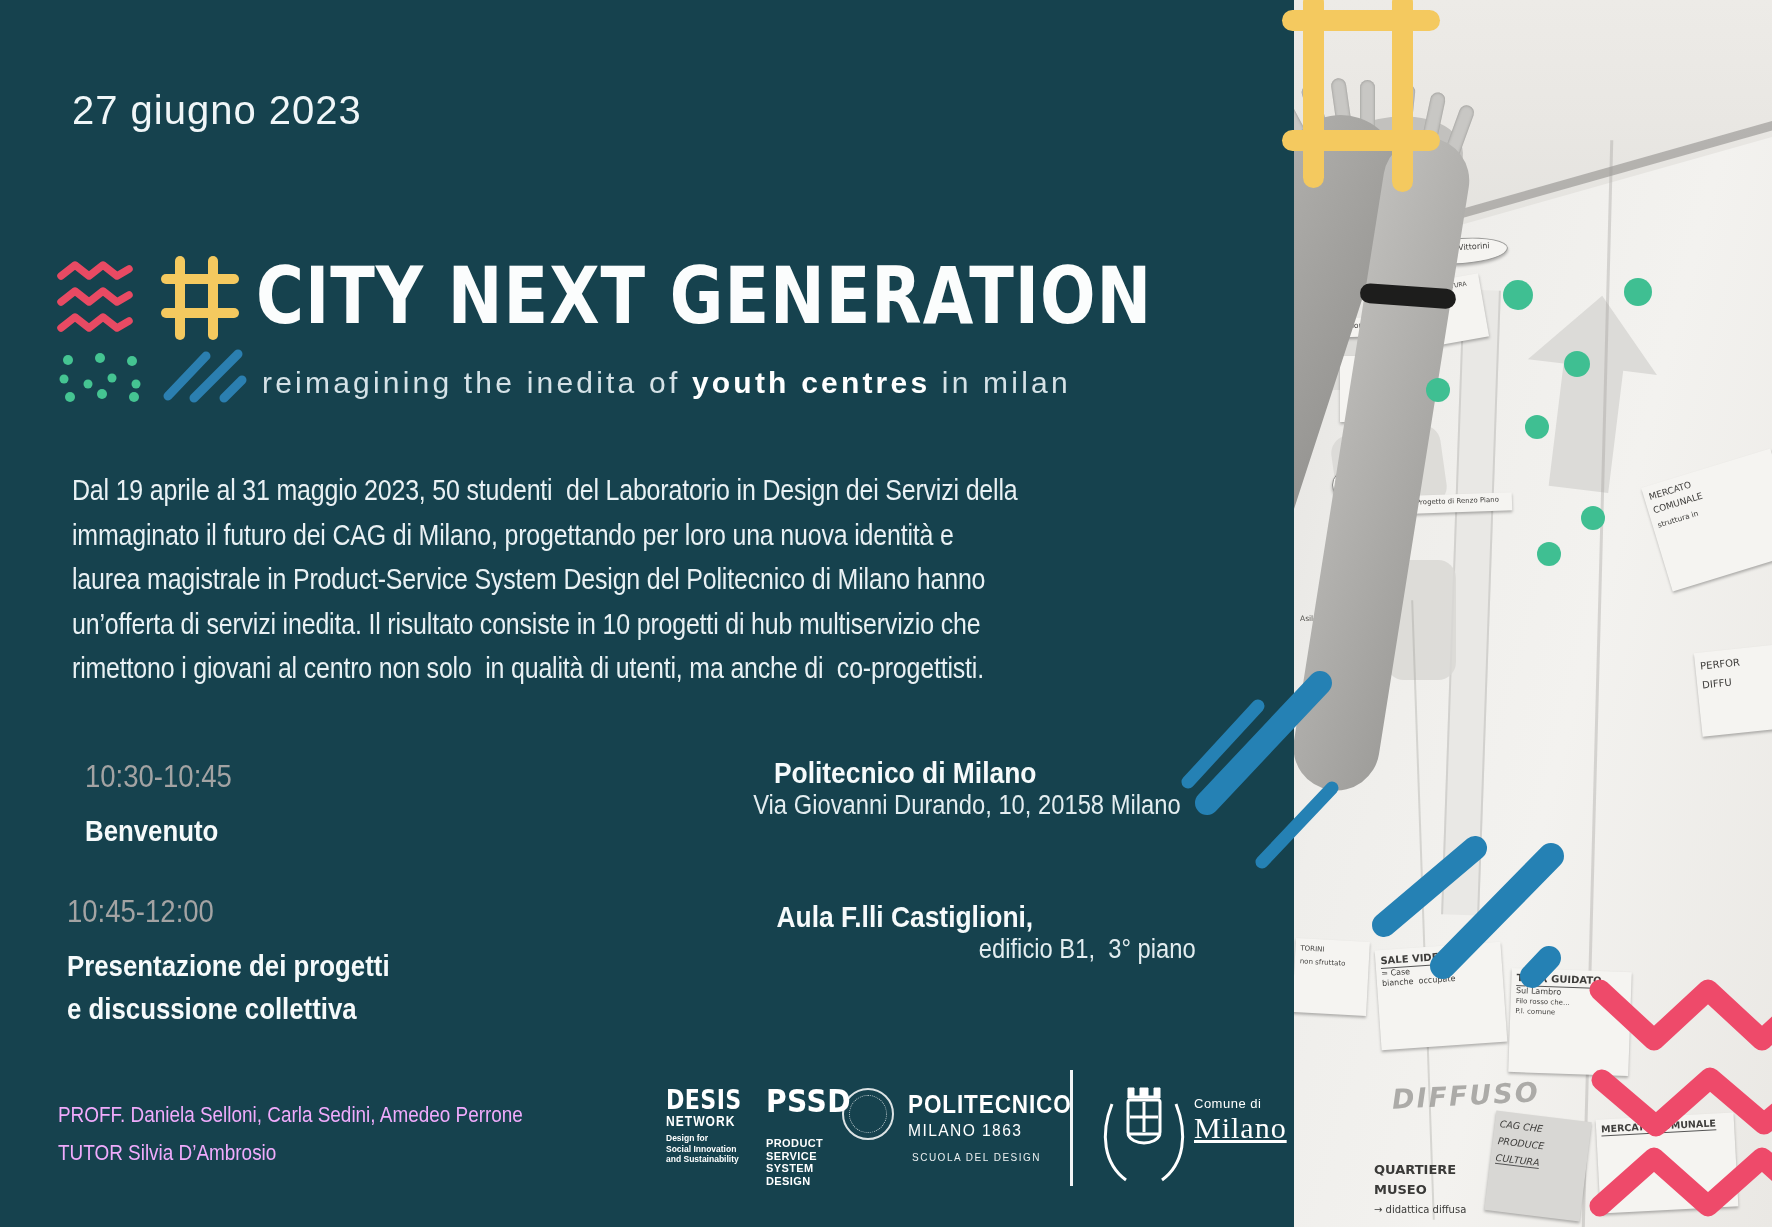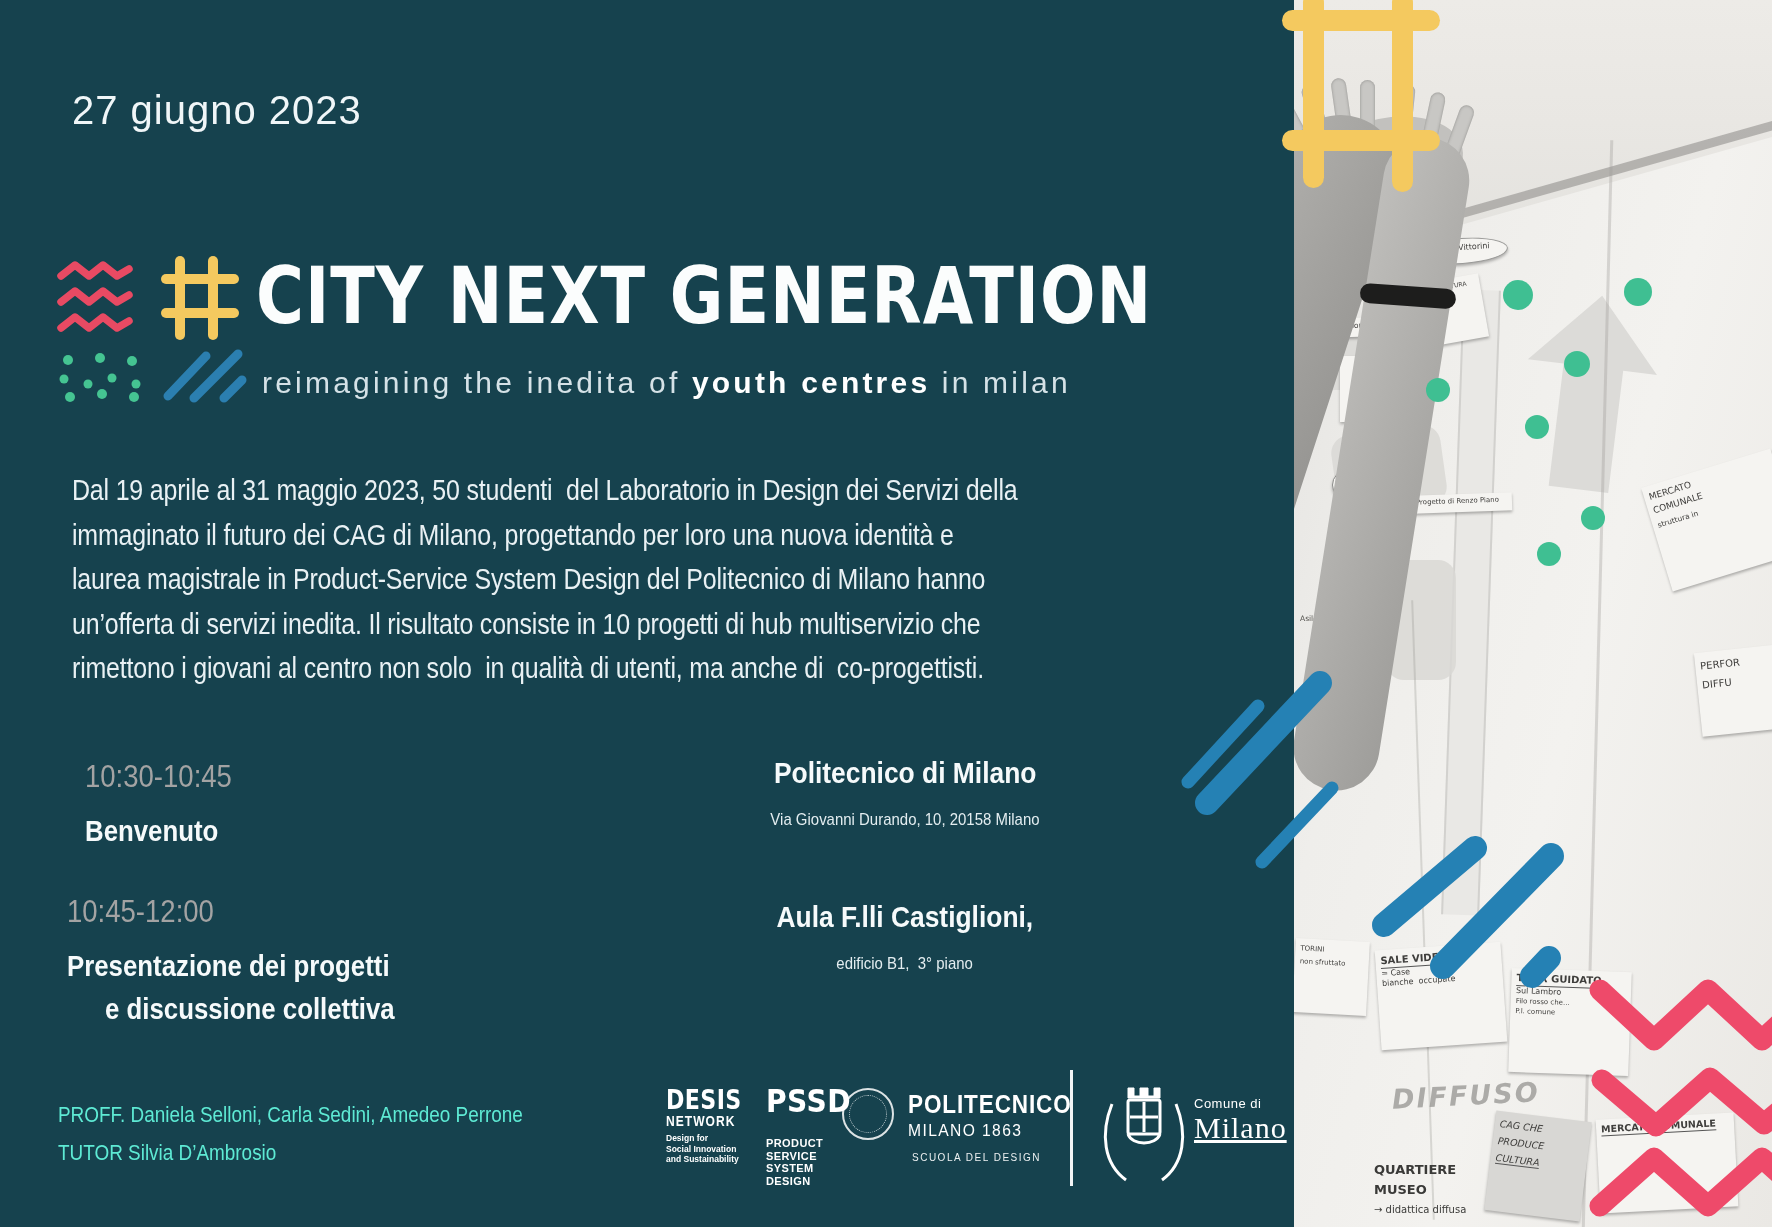--- a/index.html
+++ b/index.html
@@ -22,23 +22,23 @@
   .subtitle{ left:262px; top:366px; font-size:30px; letter-spacing:3.2px; color:#d5e2e7; white-space:nowrap; }
   .subtitle b{ color:#ffffff; }
 
   .intro{ left:72px; top:468px; }
   .intro .line{ font-size:29px; line-height:44.5px; letter-spacing:-0.2px; color:#e9f1f4; white-space:pre; }
 
   .sched-time{ font-size:32px; color:#a3a3a3; }
   .sched-item{ font-size:30px; font-weight:bold; color:#f6fafb; line-height:43px; }
 
   .venue-name{ font-size:30px; font-weight:bold; color:#f6fafb; }
-  .venue-line{ font-size:17px; color:#e3edf0; margin-top:20px; }
-
-  .credits{ left:58px; top:1096px; font-size:22px; color:#5eead4; line-height:38px; }
+  .venue-line{ font-size:27px; color:#e3edf0; margin-top:0;text-align:right; }
+
+  .credits{ left:58px; top:1096px; font-size:22px; color:#f0abfc; line-height:38px; }
 
   
   .partners *{ color:#fff; }
   .desis{ left:666px; top:1084px; width:100px; }
   .desis .big{ font-size:27px; font-weight:bold; letter-spacing:.5px; transform:scaleX(0.82); transform-origin:left; white-space:nowrap; font-family:"DejaVu Sans",sans-serif;}
   .desis .mid{ font-size:14px; font-weight:bold; letter-spacing:1.2px; transform:scaleX(0.86); transform-origin:left; white-space:nowrap; margin-top:-2px;}
   .desis .tiny{ font-size:8.5px; font-weight:bold; line-height:10.5px; margin-top:4px; white-space:nowrap;}
   .pssd{ left:766px; top:1082px; }
   .pssd .big{ font-size:32px; font-weight:bold; letter-spacing:.5px; transform:scaleX(0.88); transform-origin:left; font-family:"DejaVu Sans",sans-serif;}
   .pssd .tiny{ font-size:11px; font-weight:bold; line-height:12.5px; letter-spacing:.4px; margin-top:17px; white-space:nowrap;}
@@ -255,21 +255,21 @@
     <div class="line"><span class="cx prews">un’offerta di servizi inedita. Il risultato consiste in 10 progetti di hub multiservizio che</span></div>
     <div class="line"><span class="cx prews">rimettono i giovani al centro non solo  in qualità di utenti, ma anche di  co-progettisti.</span></div>
   </div>
 
   <div class="abs" style="left:85px;top:758px;">
     <div class="sched-time"><span class="cx">10:30-10:45</span></div>
     <div class="sched-item" style="margin-top:14px;"><span class="cx">Benvenuto</span></div>
   </div>
   <div class="abs" style="left:67px;top:893px;">
     <div class="sched-time"><span class="cx">10:45-12:00</span></div>
-    <div class="sched-item" style="margin-top:14px;text-align:right;"><span class="cx">Presentazione dei progetti</span><br><span class="cx">e discussione collettiva</span></div>
+    <div class="sched-item" style="margin-top:14px;"><span class="cx">Presentazione dei progetti</span><br><span class="cx">e discussione collettiva</span></div>
   </div>
 
   <div class="abs" style="left:600px;top:756px;width:610px;text-align:center;">
     <div class="venue-name"><span class="cxc">Politecnico di Milano</span></div>
     <div class="venue-line"><span class="cxc">Via Giovanni Durando, 10, 20158 Milano</span></div>
   </div>
   <div class="abs" style="left:600px;top:900px;width:610px;text-align:center;">
     <div class="venue-name"><span class="cxc">Aula F.lli Castiglioni,</span></div>
     <div class="venue-line"><span class="cxc prews">edificio B1,  3° piano</span></div>
   </div>

